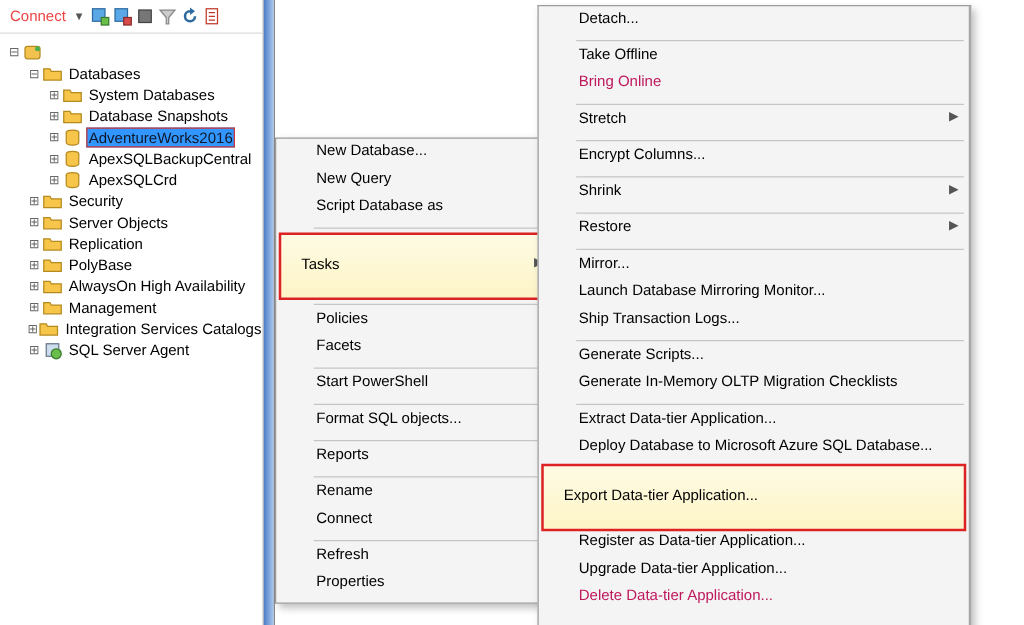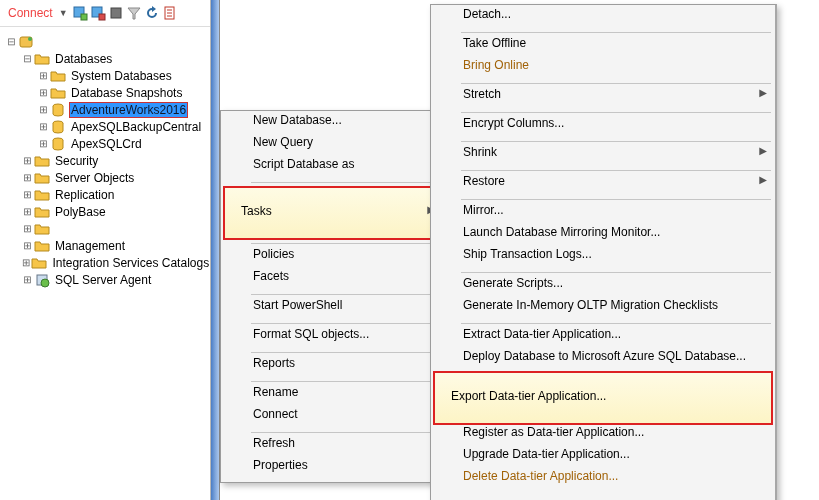--- a/index.html
+++ b/index.html
@@ -18,21 +18,21 @@
 .indent1{padding-left:20px}
 .indent2{padding-left:36px}
 .main{flex:1;display:flex}
 .bluebar{width:8px;height:100%;background:linear-gradient(90deg,#4a7dc5,#aecaf0);border-right:1px solid #888}
 .contextmenu{position:absolute;background:#f4f4f4;border:1px solid #9c9c9c;box-shadow:3px 3px 6px rgba(0,0,0,.25);padding:2px;font-size:12px}
 .menu-item{display:flex;align-items:flex-start;height:22px;padding:0 20px 0 30px;position:relative;min-width:180px}
 .menu-sep{height:1px;background:#c5c5c5;margin:3px 2px 3px 28px}
 .menu-arrow{position:absolute;right:6px;font-size:10px;color:#555}
 .highlighted{background:linear-gradient(#fefbe4,#fdf4c6);border:1px solid #e8d38b;height:20px}
 .redbox{border:2px solid #d22;padding:16px;height:18px!important}
-.disabled{color:#a16207}
+.disabled{color:#be185d}
 #menu1{left:220px;top:110px;width:220px}
 #menu2{left:430px;top:4px;width:340px;height:494px;border-right:2px solid #a7a7a7;border-bottom:2px solid #a7a7a7}
 svg{display:block}
 </style>
 </head>
 <body>
 
 <div class="container">
   <div class="sidebar">
     <div class="toolbar">
@@ -176,20 +176,21 @@
           </span>
         <span class="lbl">PolyBase</span>
       </div>
       <div class="tree-row indent1">
         <span class="twisty">⊞</span>
         <span class="icon16">
             <svg width="16" height="16">
               <path d="M1 4h5l1 2h8v7H1z" fill="#f6c549" stroke="#b58a1f"></path>
             </svg>
           </span>
+        <span class="lbl">AlwaysOn High Availability</span>
       </div>
       <div class="tree-row indent1">
         <span class="twisty">⊞</span>
         <span class="icon16">
             <svg width="16" height="16">
               <path d="M1 4h5l1 2h8v7H1z" fill="#f6c549" stroke="#b58a1f"></path>
             </svg>
           </span>
         <span class="lbl">Management</span>
       </div>

